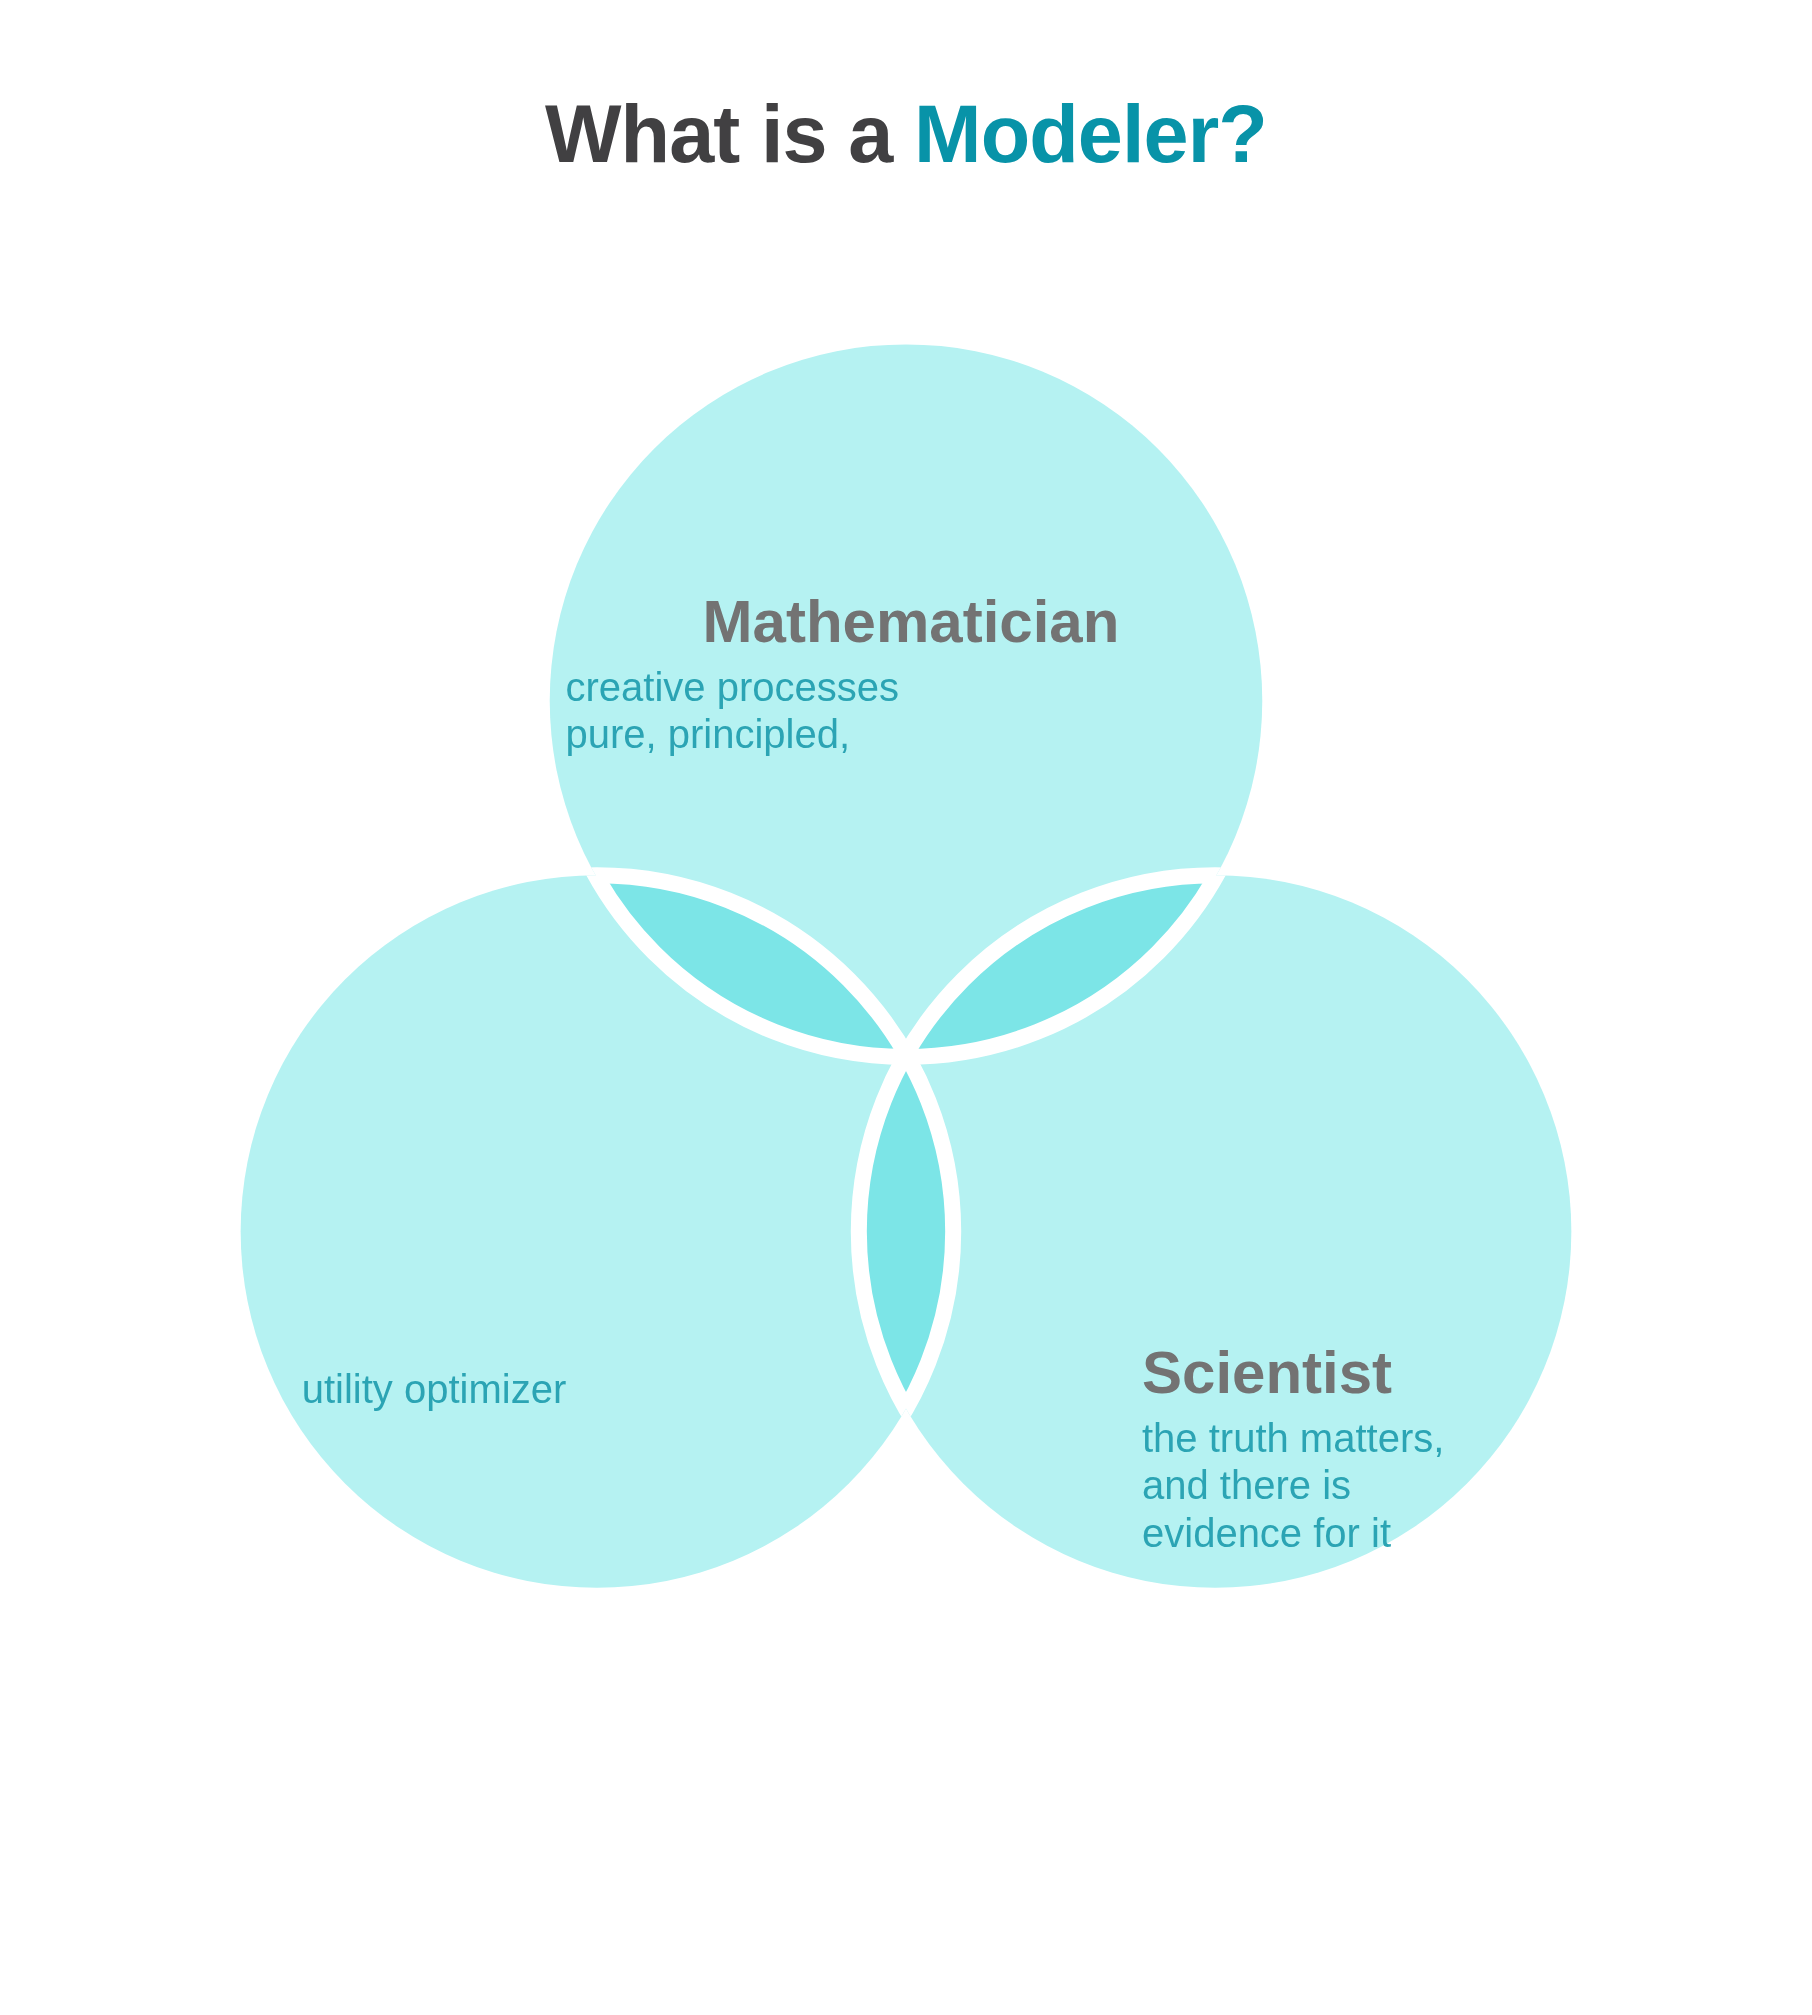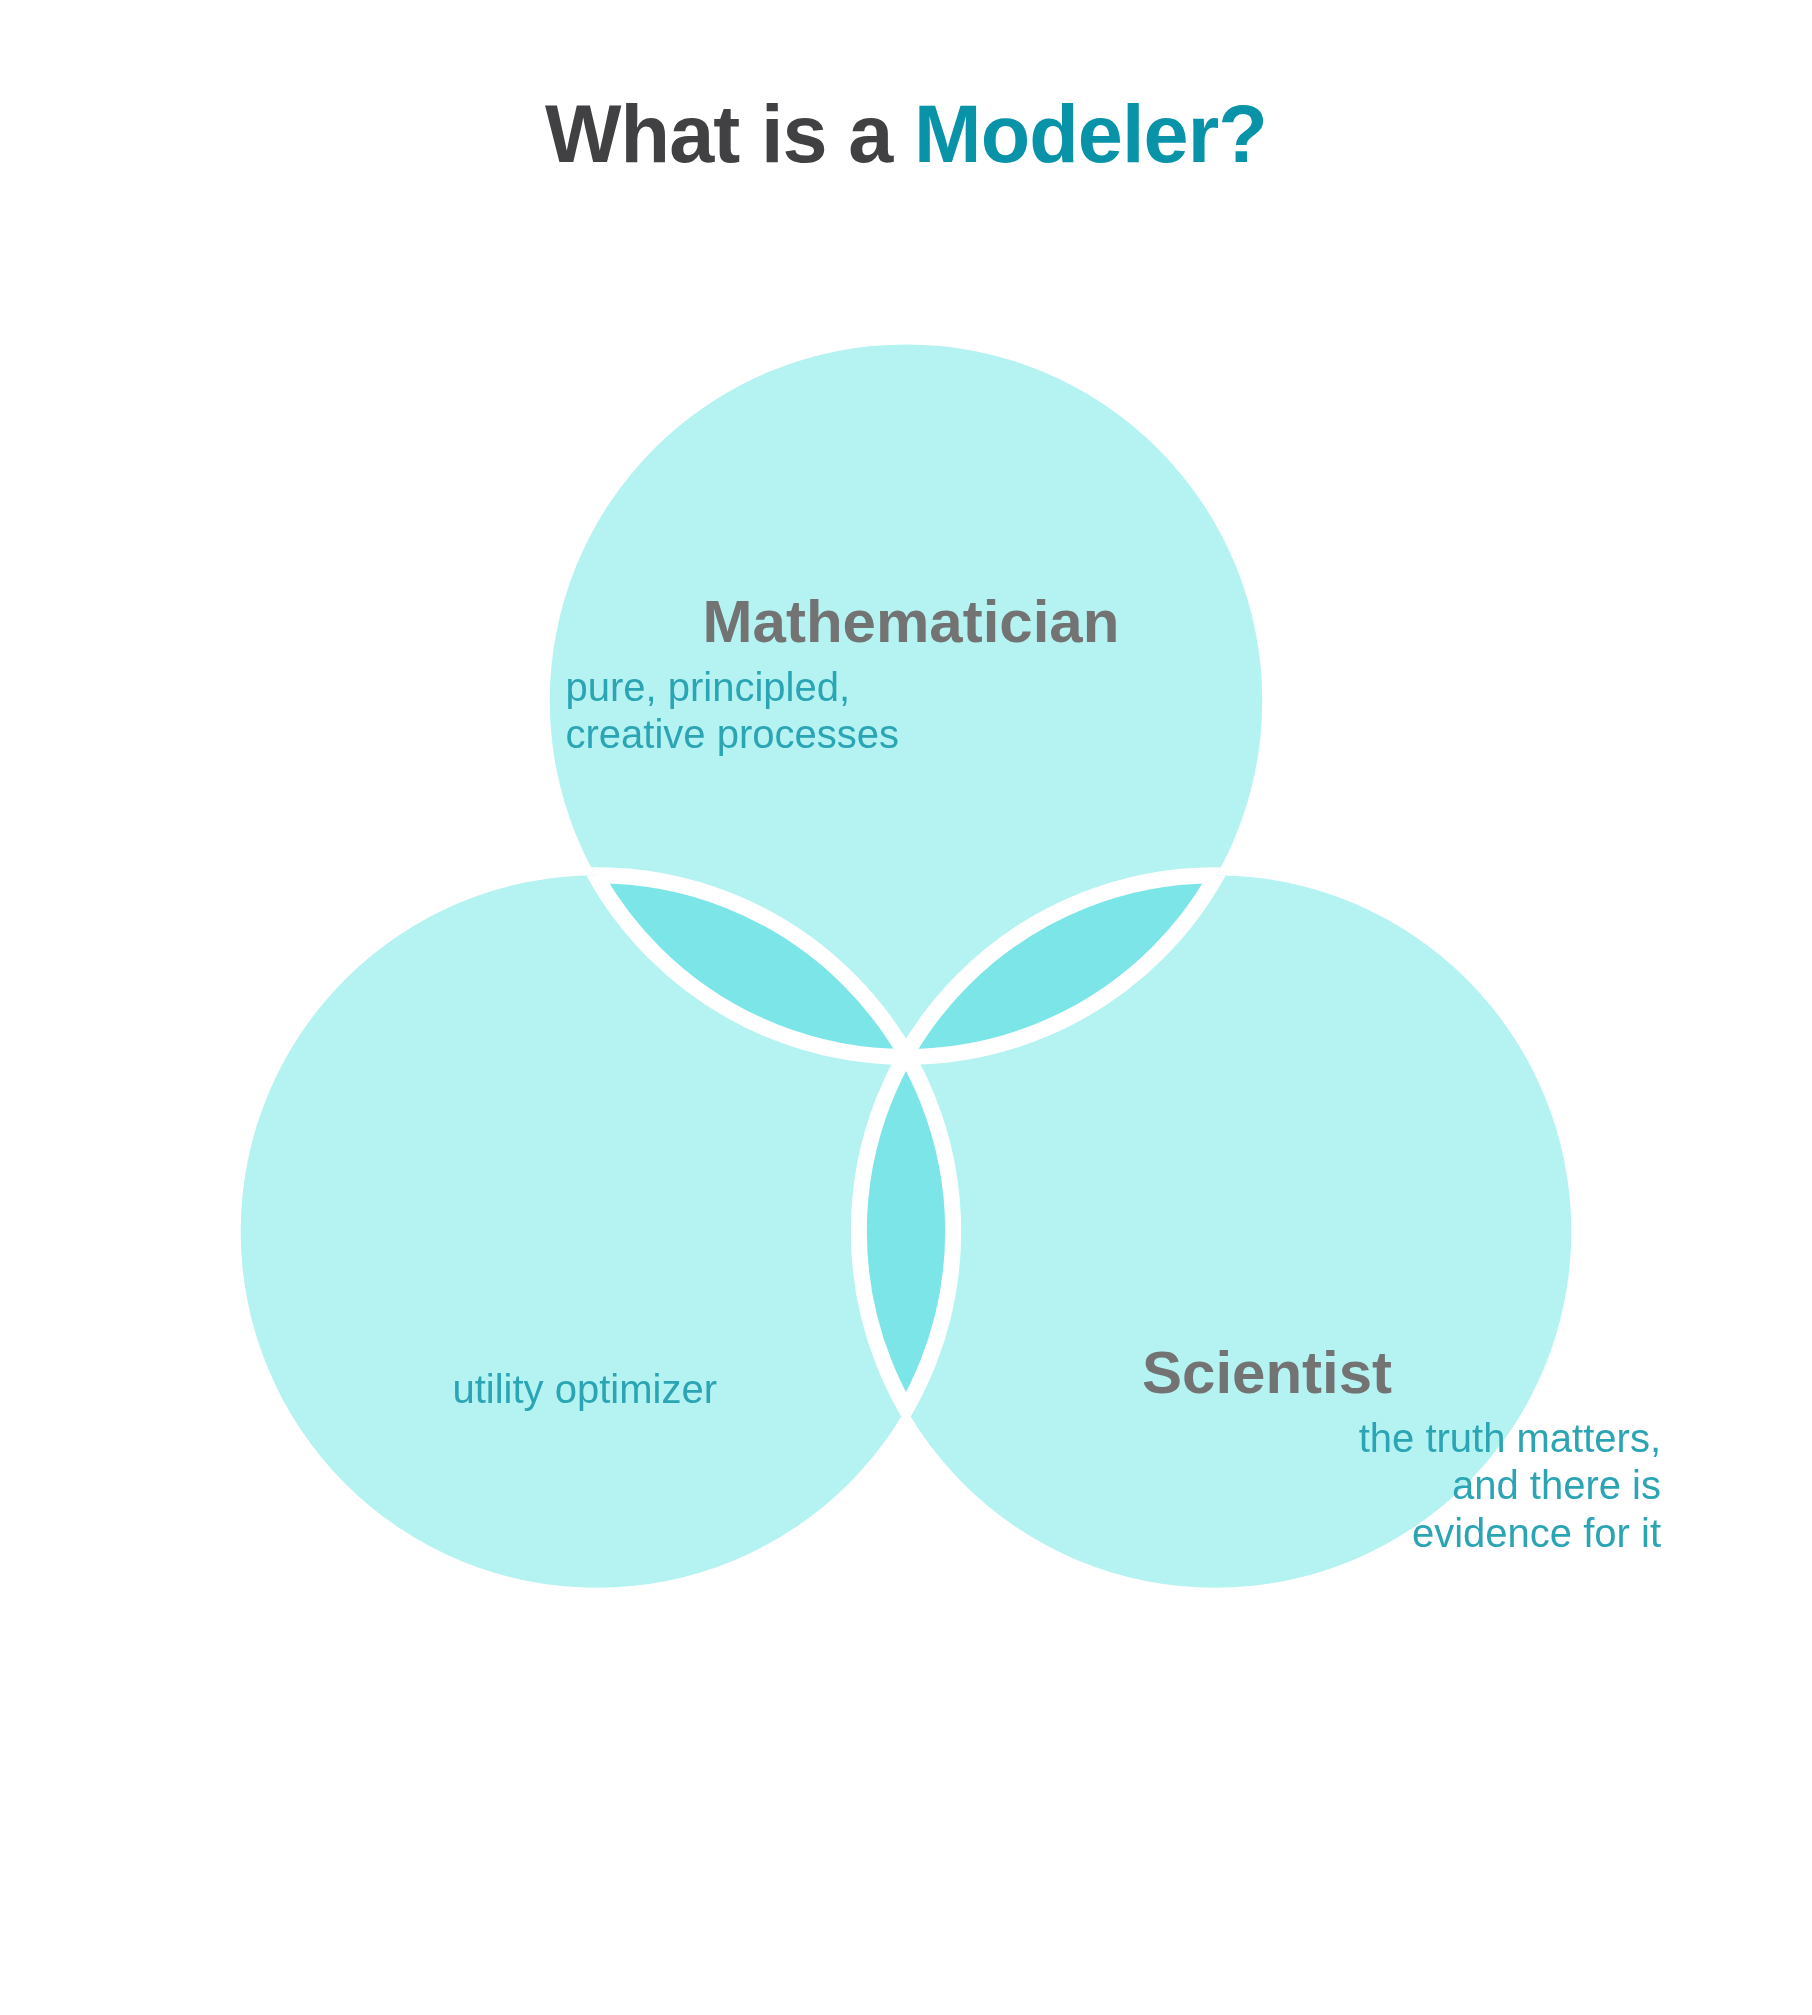--- a/index.html
+++ b/index.html
@@ -15,21 +15,21 @@
   .title .t2{color:#0893A8;}
 
   .venn{position:absolute;left:0;top:264px;width:1812px;height:1751px;}
   .venn svg{display:block;width:1812px;height:1751px;}
 
   .lbl{position:absolute;}
   .lbl .head{
     font-weight:bold;color:#737373;line-height:1.08;white-space:nowrap;
   }
   .lbl .sub{
-    color:#2BA4B4;line-height:1.18;text-align:right;
+    color:#2BA4B4;line-height:1.18;
   }
 
   
   #lbl-math{left:557px;top:590px;width:708px;text-align:center;}
   #lbl-math .head{font-size:60px;}
   #lbl-math .sub{font-size:40px;margin-top:9.4px;text-align:left;padding-left:8.5px;}
 
   
   #lbl-eng{left:151px;top:1357px;width:566px;text-align:center;}
   #lbl-eng .head{font-size:60px;}
@@ -103,22 +103,22 @@
           <circle cx="1265" cy="2050" r="755"></circle>
           <circle cx="2575" cy="2050" r="755"></circle>
         </g>
       </g>
     </svg>
   </div>
 
   <div class="lbl" id="lbl-math">
     <div class="head">Mathematician</div>
     <div class="sub">
+      <span class="sub-line">creative processes</span>
       <span class="sub-line">pure, principled,</span>
-      <span class="sub-line">creative processes</span>
     </div>
   </div>
 
   <div class="lbl" id="lbl-eng">
     <div class="sub">
       <span class="sub-line">utility optimizer</span>
     </div>
   </div>
 
   <div class="lbl" id="lbl-sci">

